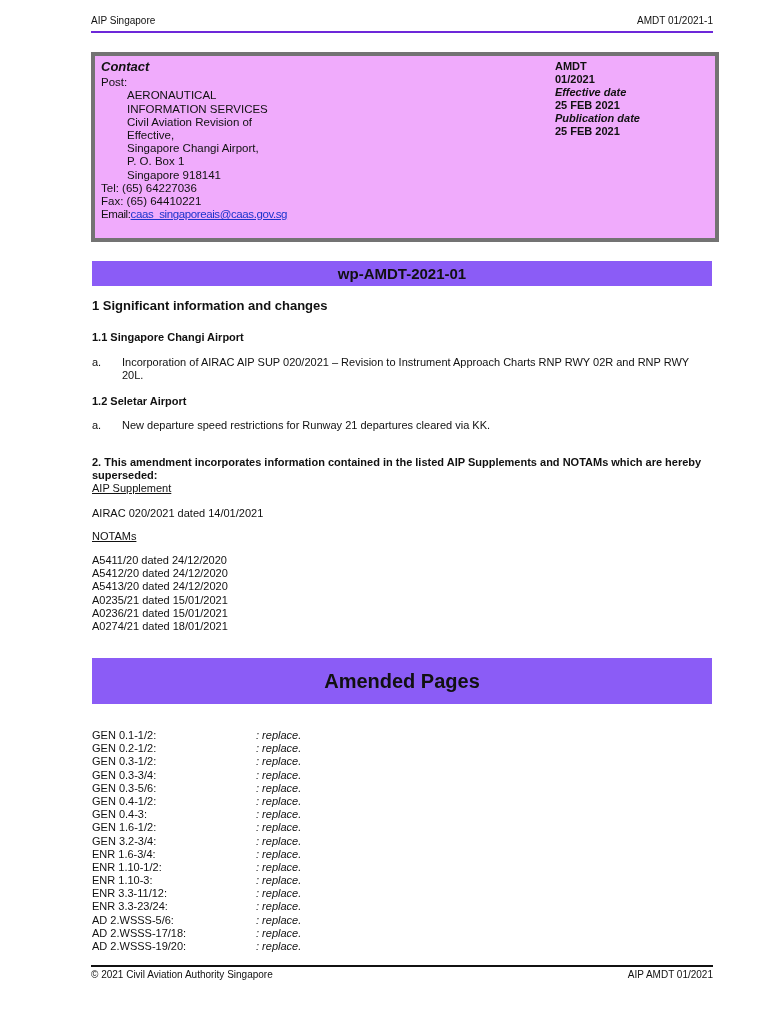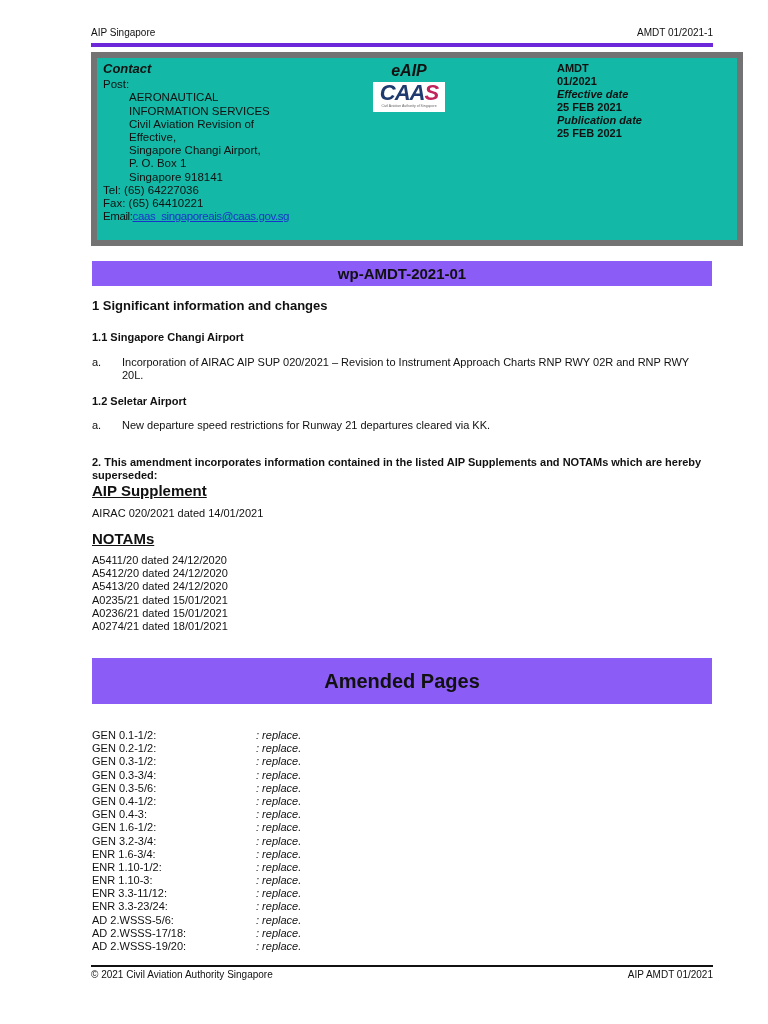--- a/index.html
+++ b/index.html
@@ -2,28 +2,28 @@
 <html><head>
   <meta charset="utf-8">
   <style>
     html, body { margin: 0; padding: 0; background: #ffffff; }
     body {
       width: 768px; height: 1024px; position: relative; overflow: hidden;
       font-family: "Liberation Sans", "DejaVu Sans", sans-serif; color: #111;
     }
     .page-header {
       position: absolute; left: 91px; top: 13px; width: 622px; height: 18px;
-      border-bottom: 4px solid #6d28d9; font-size: 10px; margin-top: 12px;
+      border-bottom: 2px solid #6d28d9; font-size: 10px;
     }
     .page-header .l { position: absolute; left: 0; top: 2px; }
     .page-header .r { position: absolute; right: 0; top: 2px; }
 
     .contact-box {
       position: absolute; left: 91px; top: 52px; width: 620px; height: 182px;
-      border: 6px solid #737373; background: #14b8a6; padding-left: 20px;
+      border: 4px solid #737373; background: #f0abfc;
     }
     .contact-col { position: absolute; left: 6px; top: 4px; font-size: 11.5px; line-height: 13.2px; }
     .contact-title { font-weight: bold; font-style: italic; font-size: 13px; margin-bottom: 3px; }
     .indent { padding-left: 26px; }
     .email-link { color: #1a33cc; text-decoration: underline; letter-spacing: -0.4px; }
     .email-label { letter-spacing: -0.4px; }
 
     .eaip-col { position: absolute; left: 272px; top: 4px; width: 80px; text-align: center; }
     .eaip-title { font-weight: bold; font-style: italic; font-size: 16px; }
     .logo {
@@ -48,21 +48,21 @@
     }
     .bar1 { top: 261px; height: 25px; font-size: 15px; line-height: 25px; }
     .bar2 { top: 658px; height: 46px; font-size: 20px; line-height: 46px; }
 
     .h1 { position: absolute; left: 92px; top: 298px; font-weight: bold; font-size: 13px; }
     .h2 { position: absolute; left: 92px; font-weight: bold; font-size: 11px; }
     .item { position: absolute; left: 92px; width: 620px; font-size: 11px; line-height: 13.3px; }
     .item .marker { position: absolute; left: 0; top: 0; }
     .item .txt { margin-left: 30px; }
     .h2b { position: absolute; left: 92px; top: 456px; width: 620px; font-weight: bold; font-size: 11px; line-height: 13.3px; }
-    .ul-head { position: absolute; left: 92px; font-weight: bold; font-size: 15px; text-decoration: underline; }
+    .ul-head { position: absolute; left: 92px; font-weight: normal; font-size: 11px; text-decoration: underline; }
     .plain { position: absolute; left: 92px; font-size: 11px; line-height: 13.2px; }
 
     .pages { position: absolute; left: 92px; top: 729px; font-size: 11px; line-height: 13.2px; }
     .pages .row { position: relative; height: 13.2px; width: 300px; }
     .pages .ref { position: absolute; left: 0; }
     .pages .act { position: absolute; left: 164px; font-style: italic; }
 
     .page-footer {
       position: absolute; left: 91px; top: 965px; width: 622px;
       border-top: 2px solid #111; font-size: 10px;
@@ -89,27 +89,20 @@
     <div class="indent">Singapore Changi Airport,</div>
     <div class="indent">P. O. Box 1</div>
     <div class="indent">Singapore 918141</div>
     <div>Tel: (65) 64227036</div>
     <div>Fax: (65) 64410221</div>
     <div>
       <span class="email-label">Email:</span><a class="email-link">caas_singaporeais@caas.gov.sg</a>
     </div>
   </div>
 
-  <div class="eaip-col">
-    <div class="eaip-title">eAIP</div>
-    <div class="logo">
-      <div class="logo-text"><span>CAA</span><span class="s">S</span></div>
-      <div class="logo-sub">Civil Aviation Authority of Singapore</div>
-    </div>
-  </div>
 
   <div class="amdt-col">
     <div>AMDT</div>
     <div>01/2021</div>
     <div class="it">Effective date</div>
     <div>25 FEB 2021</div>
     <div class="it">Publication date</div>
     <div>25 FEB 2021</div>
   </div>
 </div>

